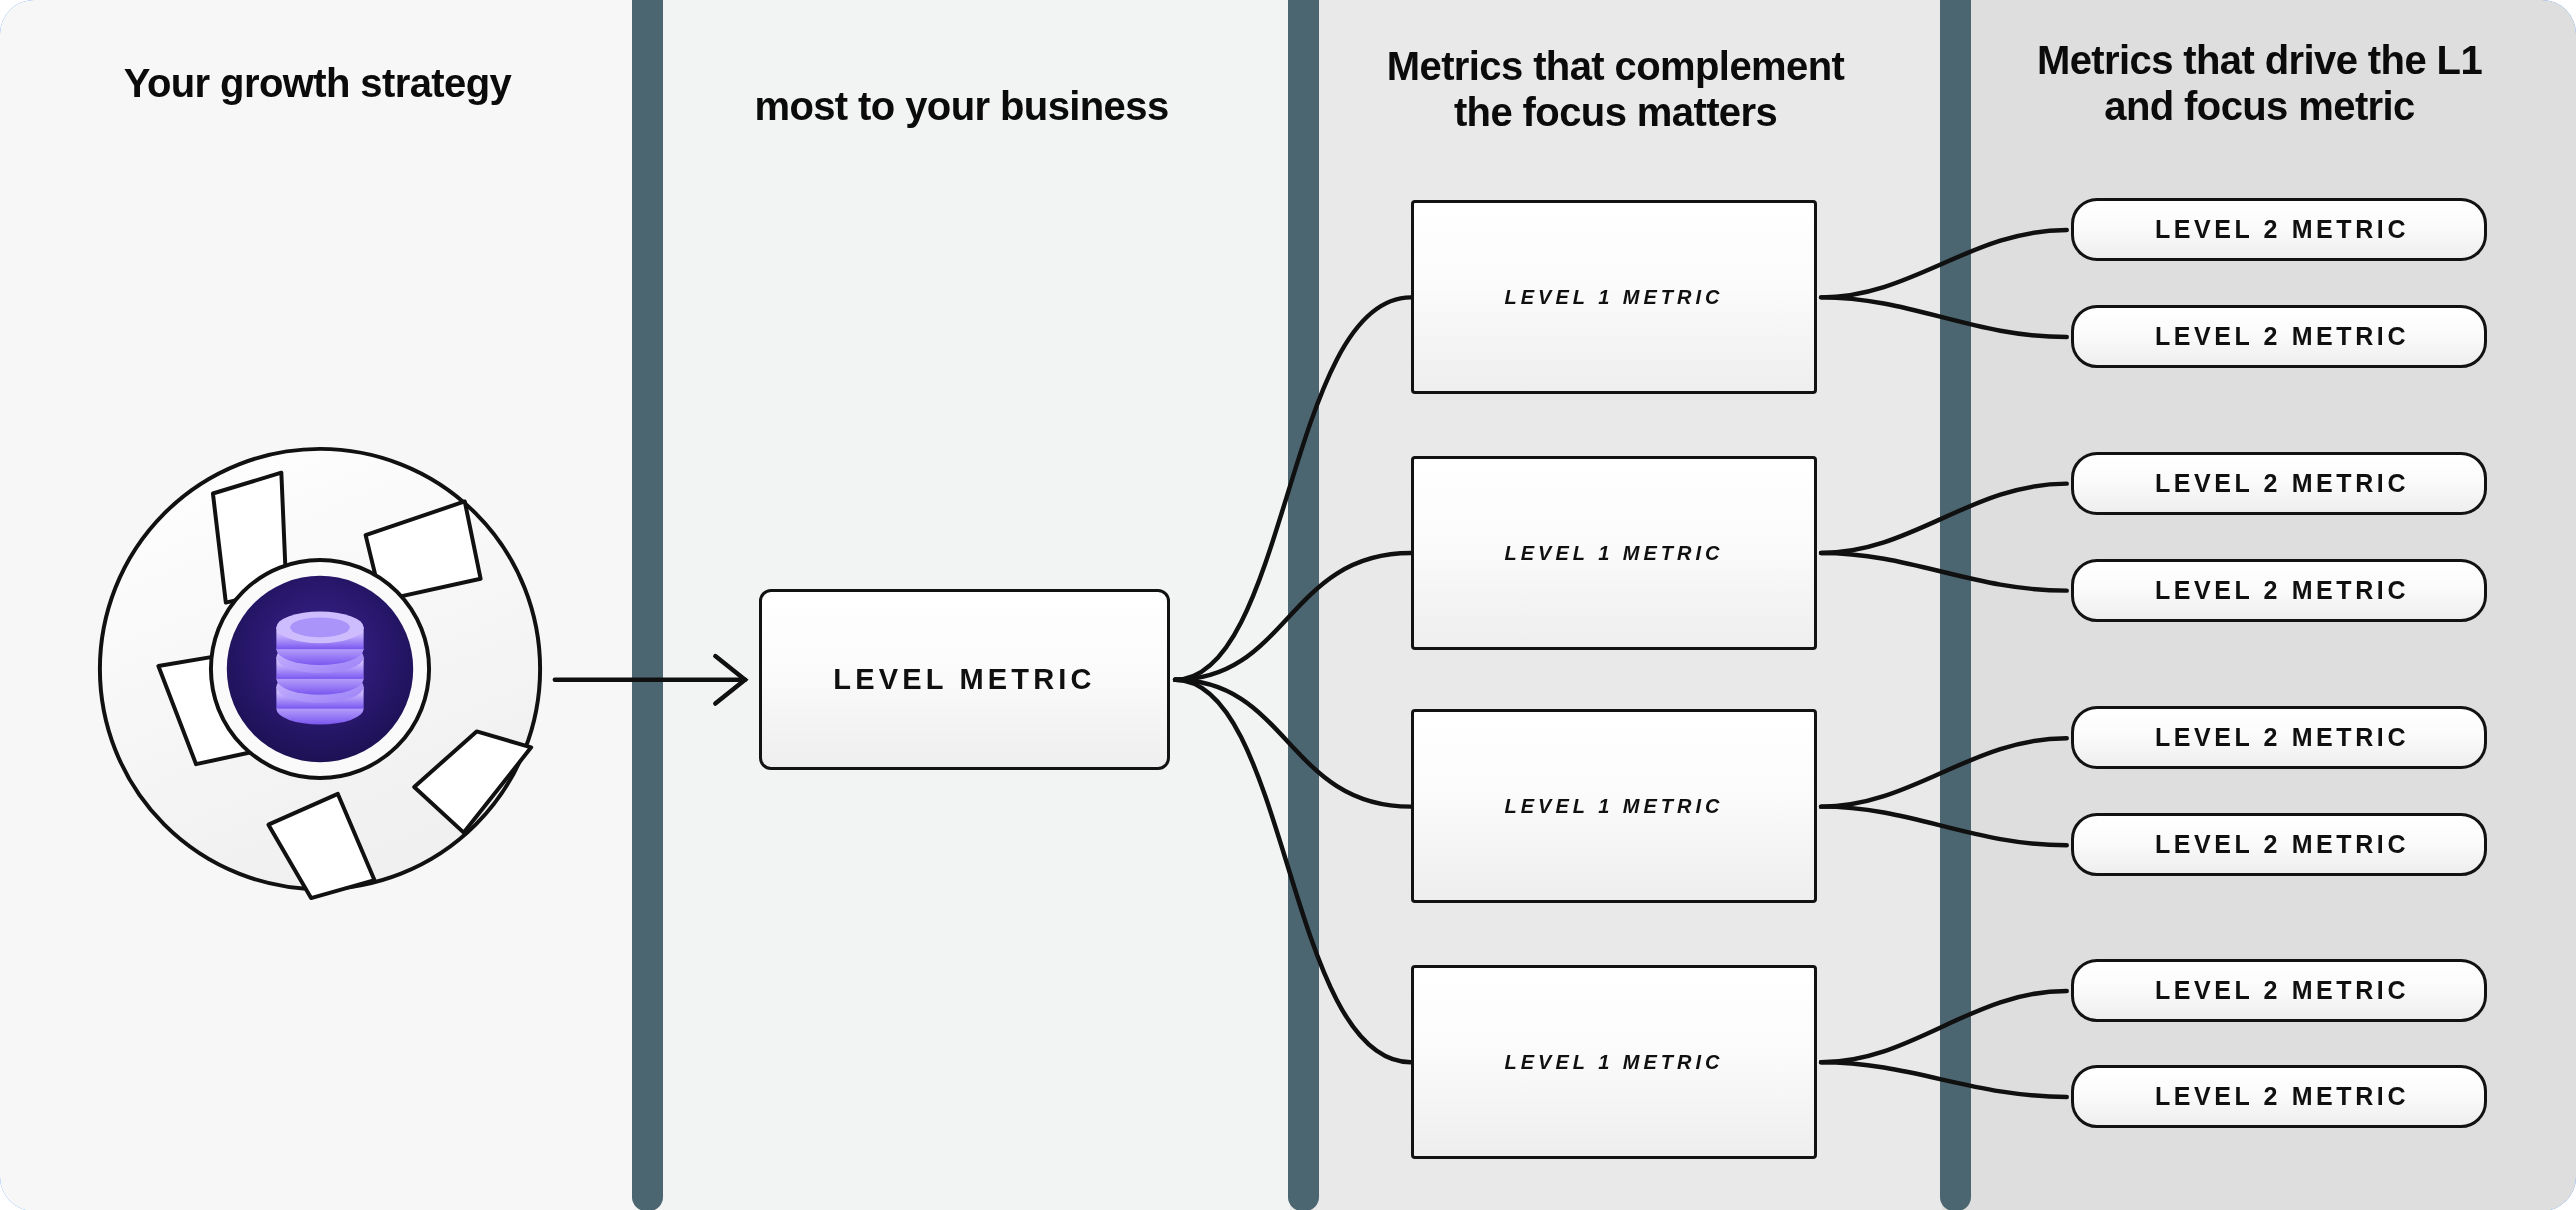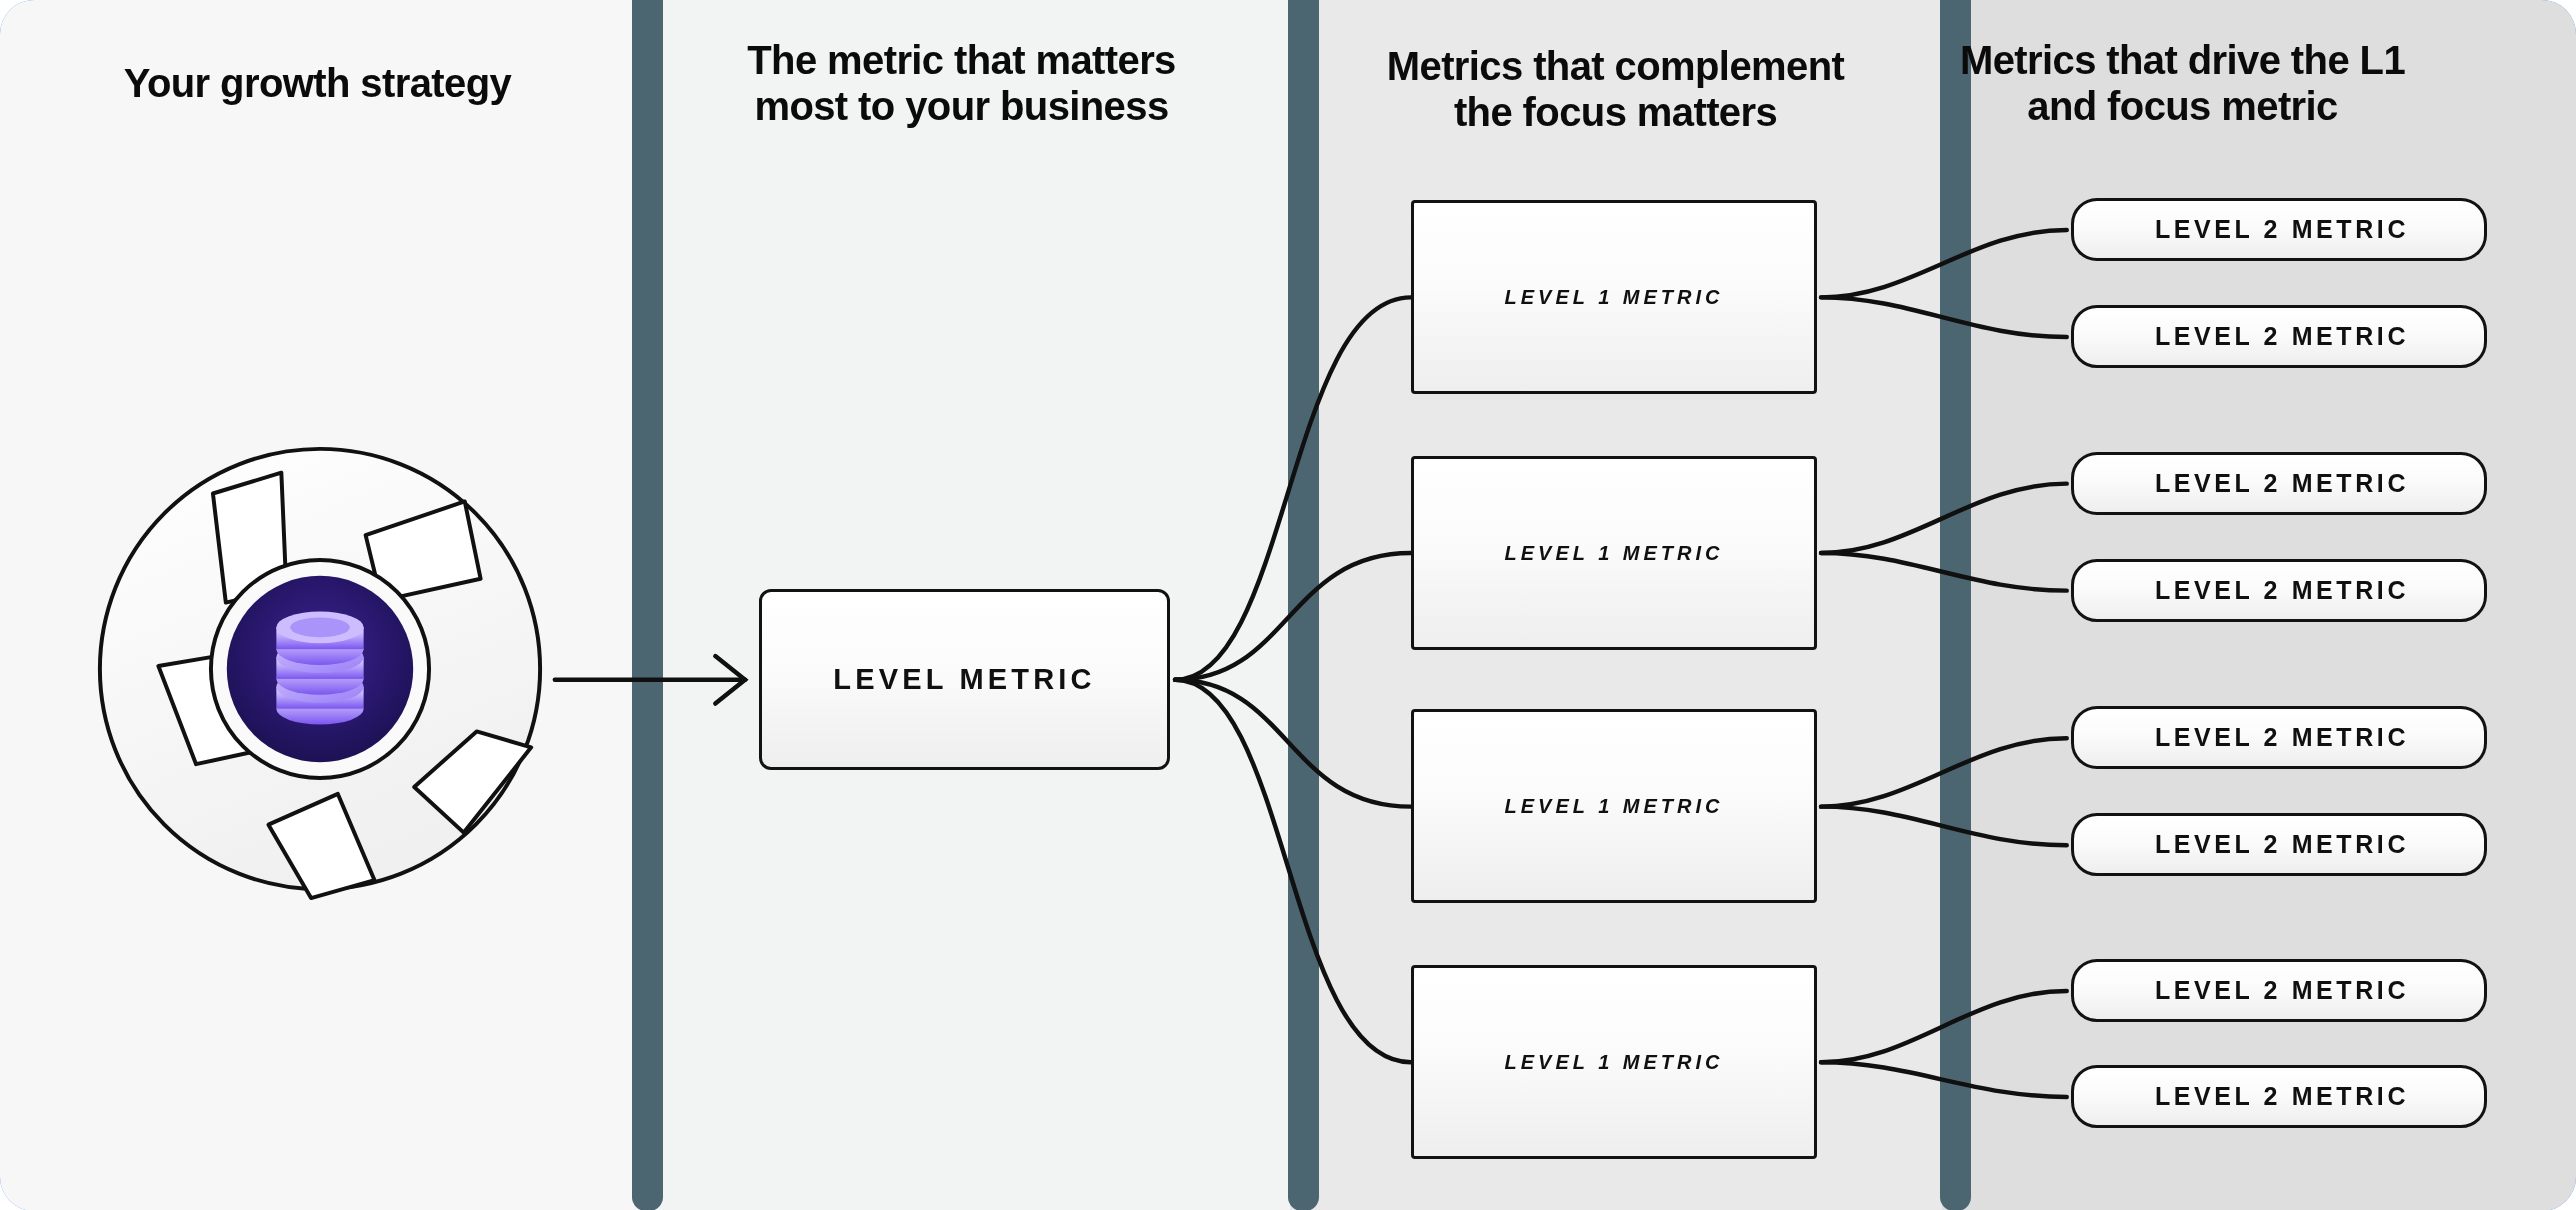--- a/index.html
+++ b/index.html
@@ -53,21 +53,21 @@
     color: #0b0b0b;
     font-weight: 700;
     font-size: 40px;
     line-height: 1.14;
     letter-spacing: -0.6px;
     font-family: "Liberation Sans", sans-serif;
   }
   #heading-1 { left: 40px;   top: 61px;  width: 555px; }
   #heading-2 { left: 674px;  top: 38px;  width: 575px; }
   #heading-3 { left: 1328px; top: 44px;  width: 575px; }
-  #heading-4 { left: 1905px; top: 38px;  width: 555px; }
+  #heading-4 { left: 1982px; top: 38px;  width: 555px; }
 
   
   #logo-wrap {
     position: absolute;
     left: 87px;
     top: 432px;
     width: 466px;
     height: 474px;
   }
   #logo-wrap svg { display: block; width: 100%; height: 100%; }
@@ -149,21 +149,21 @@
   <div class="col-band" id="band-4"></div>
 
   <div class="divider" id="divider-1"></div>
   <div class="divider" id="divider-2"></div>
   <div class="divider" id="divider-3"></div>
 
   <div class="col-heading" id="heading-1">
     <span>Your growth strategy</span>
   </div>
   <div class="col-heading" id="heading-2">
-    <span>The metric that matters</span><br>
+    <br>
     <span>most to your business</span>
   </div>
   <div class="col-heading" id="heading-3">
     <span>Metrics that complement</span><br>
     <span>the focus matters</span>
   </div>
   <div class="col-heading" id="heading-4">
     <span>Metrics that drive the L1</span><br>
     <span>and focus metric</span>
   </div>

